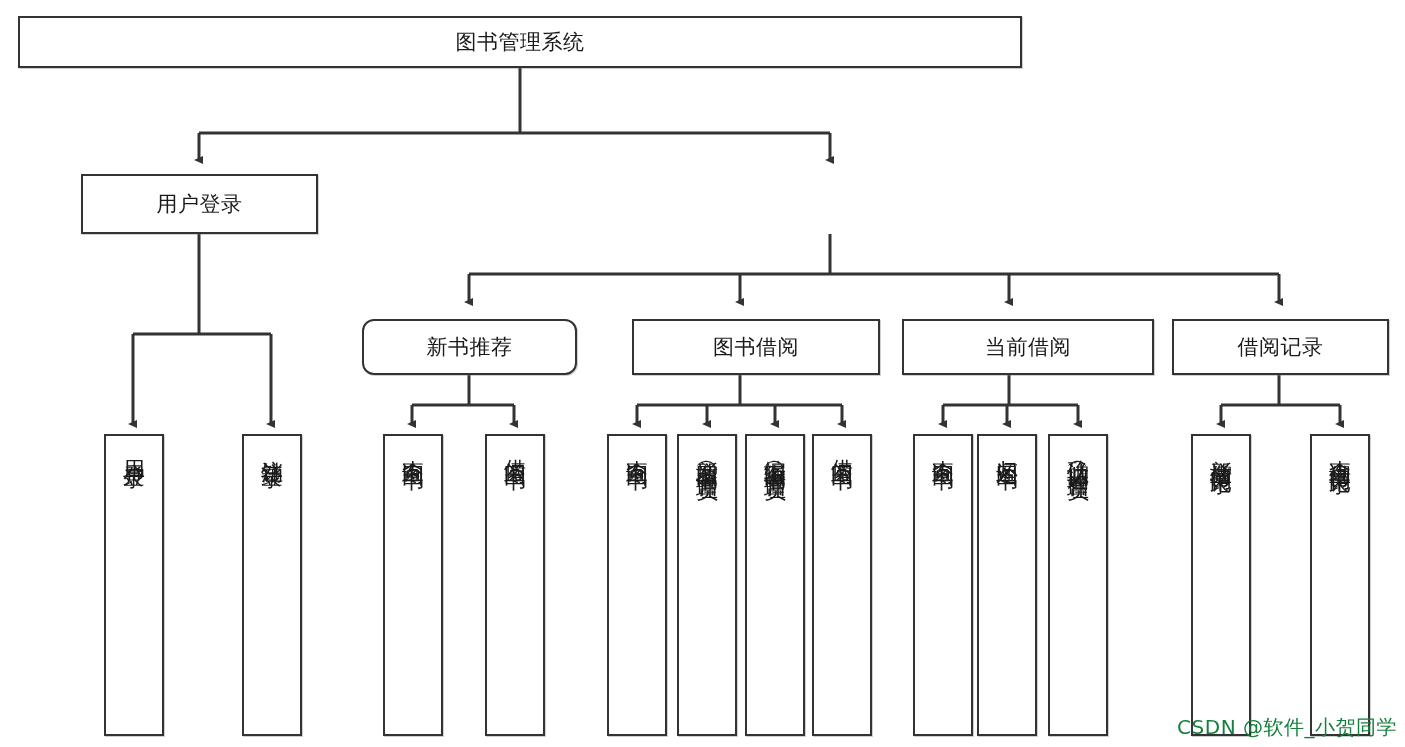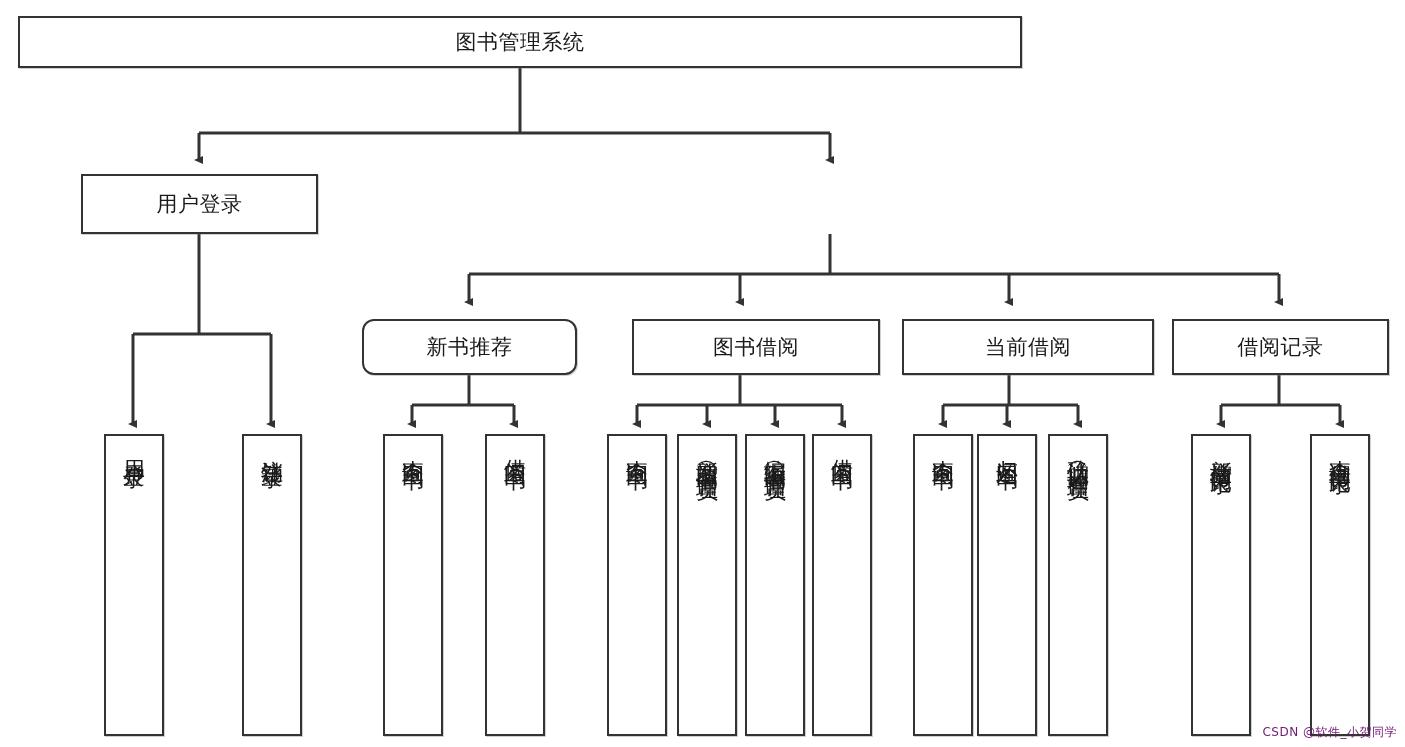--- a/index.html
+++ b/index.html
@@ -56,22 +56,22 @@
     font-size: 22px;
     writing-mode: vertical-rl;
     text-orientation: upright;
     letter-spacing: 3px;
     line-height: 1;
   }
   #watermark {
     position: absolute;
     right: 8px;
     bottom: 6px;
-    font-size: 12px;
-    color: #701a75;
+    font-size: 20px;
+    color: #15803d;
     letter-spacing: 0.5px;
     user-select: none;
     white-space: nowrap;
   }
 </style>
 </head>
 <body>
 
 <div id="diagram-root">
 

